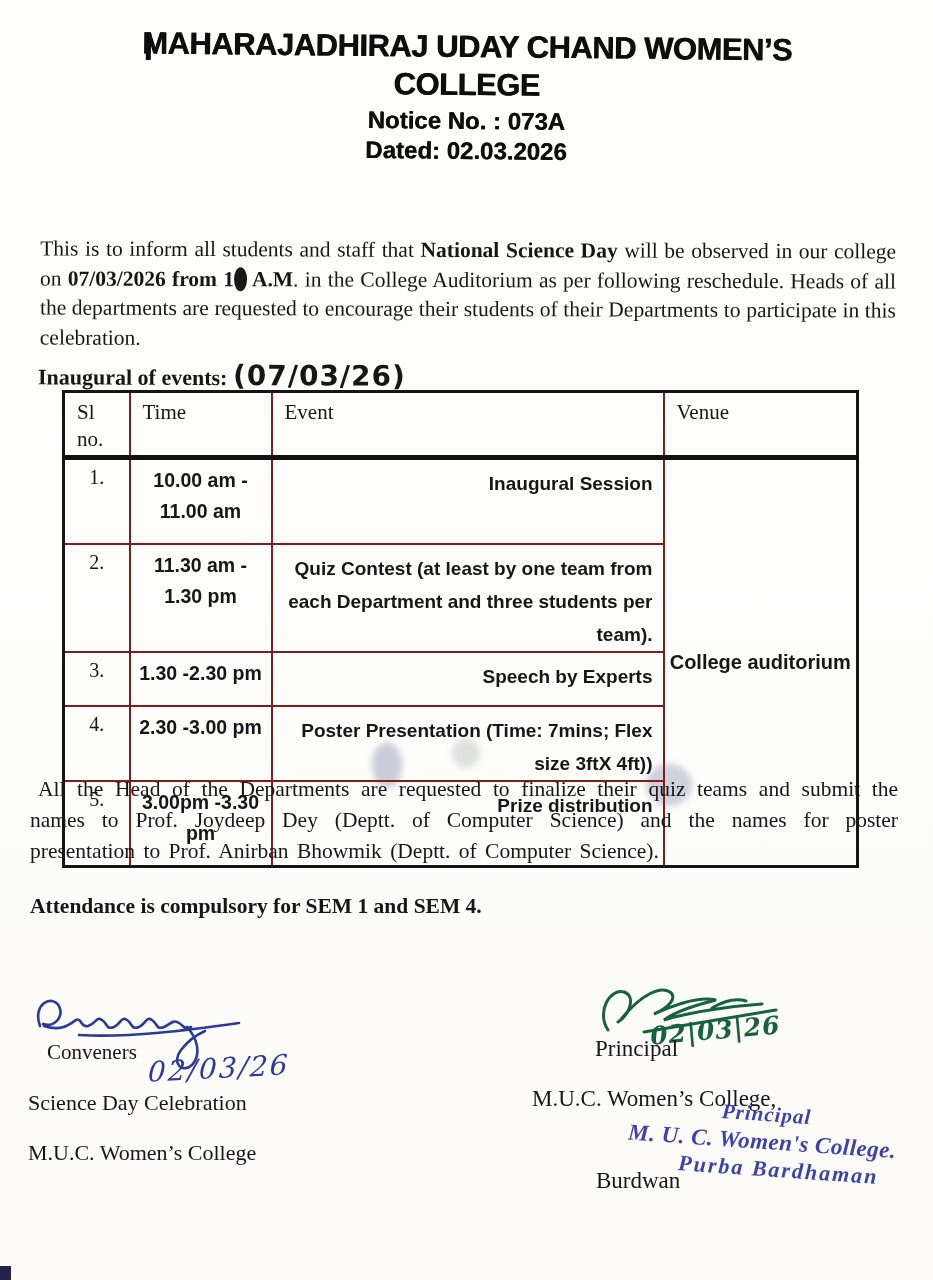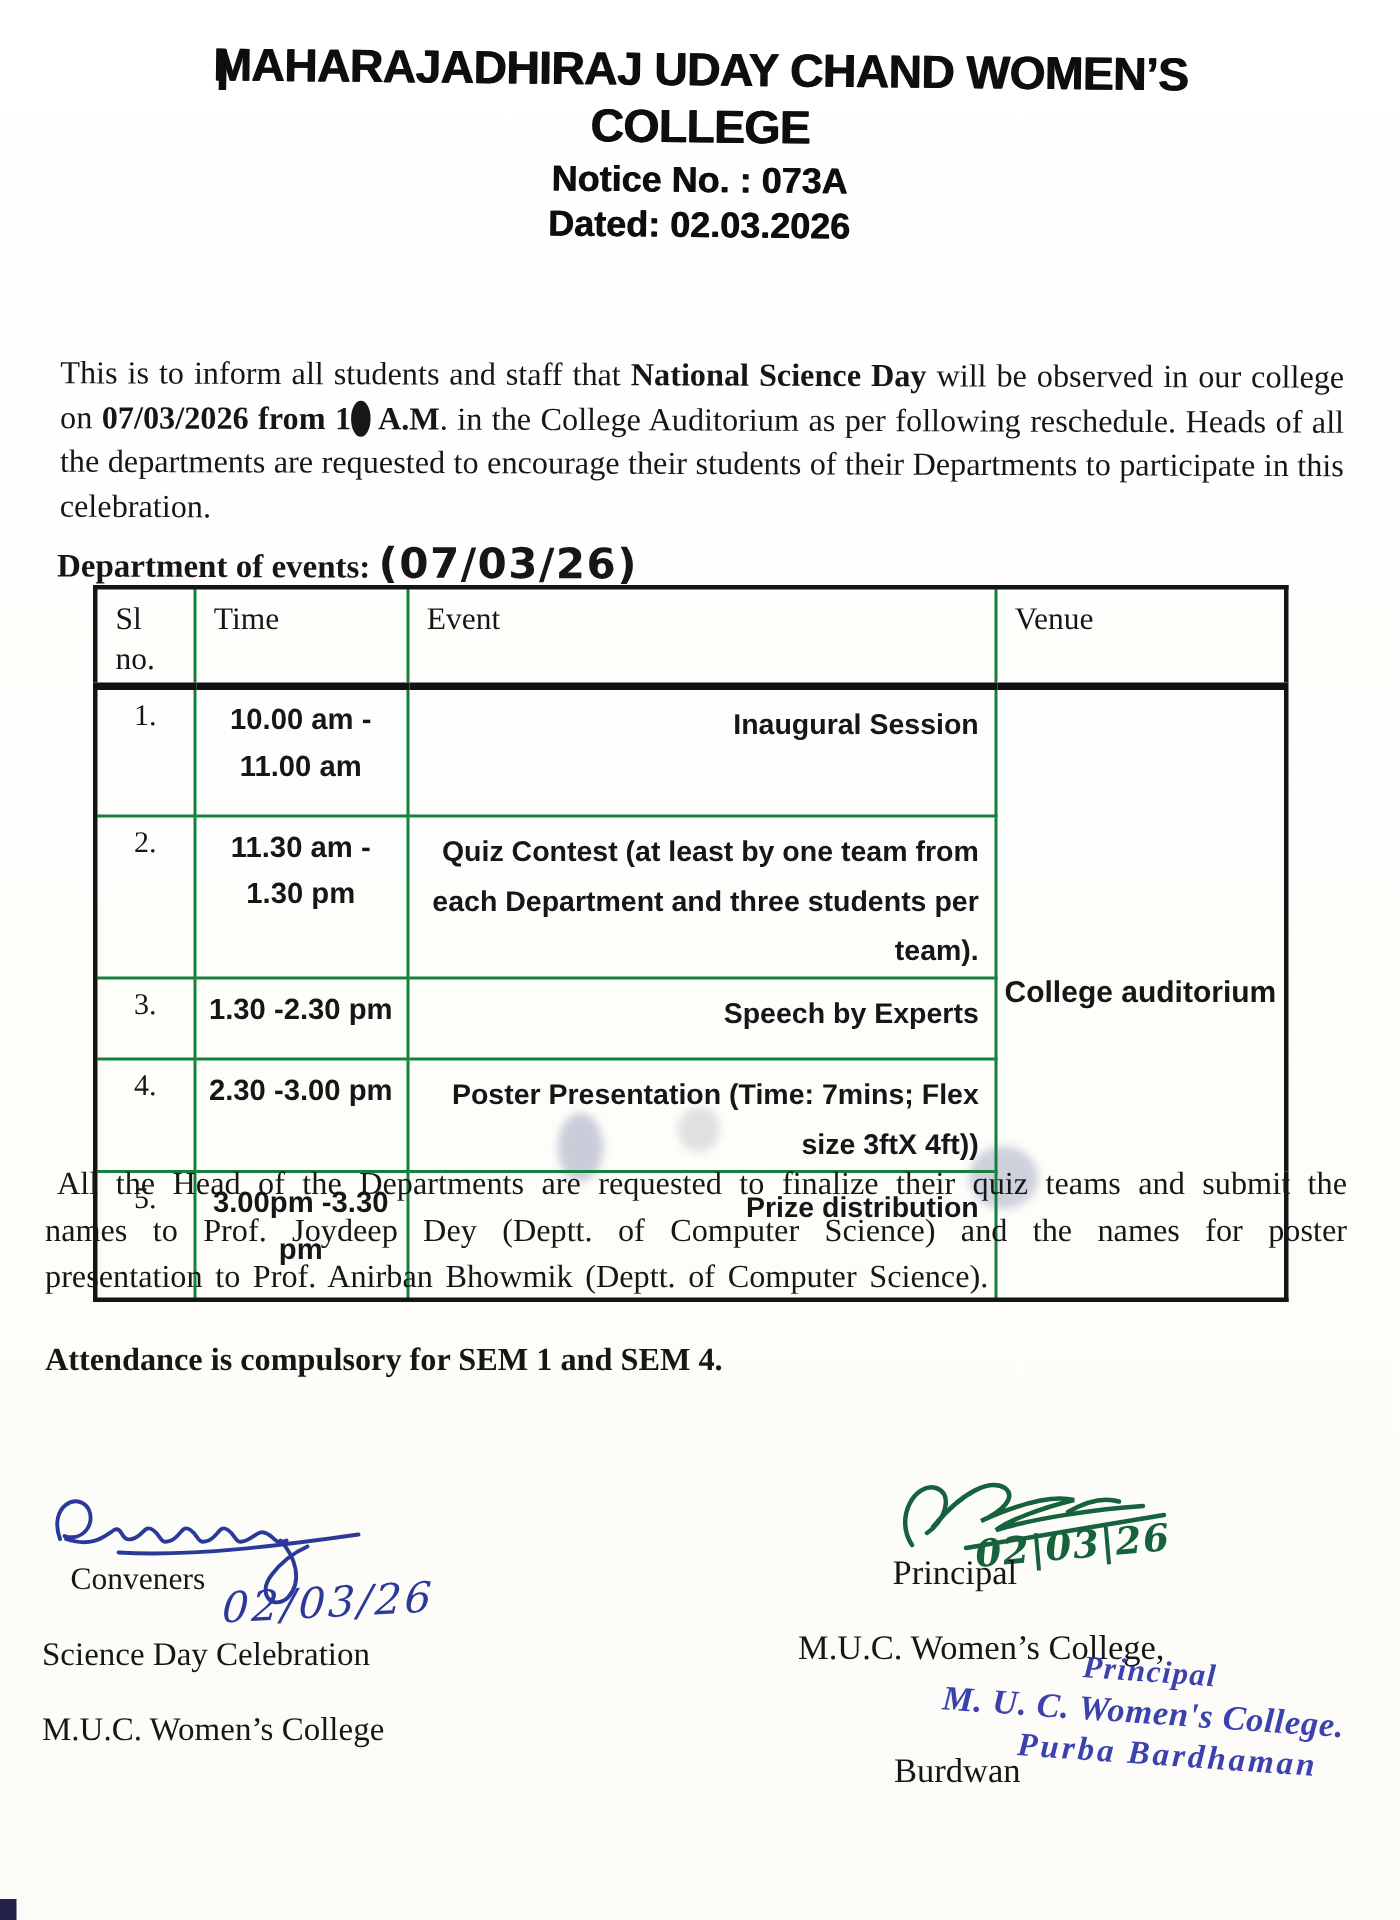--- a/index.html
+++ b/index.html
@@ -29,21 +29,21 @@
   .blot{background:#181818;color:#181818;border-radius:50%;padding:0 1px;}
 
   
   .sched-heading{top:359px;left:38px;font-size:22px;font-weight:700;transform:rotate(0.2deg);}
   .sched-date{font-family:"DejaVu Sans",sans-serif;font-size:28px;letter-spacing:1px;}
 
   
   .table-wrap{top:390px;left:62px;width:794px;}
   table{border-collapse:collapse;width:100%;table-layout:fixed;border:3px solid #151515;}
   col.c-sl{width:66px;} col.c-time{width:142px;} col.c-event{width:392px;} col.c-venue{width:194px;}
-  td{border:2px solid #15803d;overflow:hidden;}
+  td{border:2px solid #7f1d1d;overflow:hidden;}
   tr.head td{
     font-size:21px;vertical-align:top;padding:6px 4px 0 12px;
     border-bottom:5px solid #111;height:56px;line-height:27px;
   }
   td.sl{text-align:center;vertical-align:top;padding-top:6px;font-size:20px;}
   td.time{
     text-align:center;vertical-align:top;padding:5px 6px 16px;
     font-family:"Liberation Sans",sans-serif;font-weight:700;font-size:19.5px;line-height:31px;
   }
   td.event{
@@ -111,21 +111,21 @@
 <div class="abs header">
   <div class="title">MAHARAJADHIRAJ UDAY CHAND WOMEN’S</div>
   <div class="title">COLLEGE</div>
   <div class="subline">Notice No. : 073A</div>
   <div class="subline">Dated: 02.03.2026</div>
 </div>
 
 <div class="abs intro"><span>This is to inform all students and staff that </span><b>National Science Day</b><span> will be observed in our college on </span><b><span>07/03/2026 from 1</span><span class="blot">0</span><span> A.M</span></b><span>. in the College Auditorium as per following reschedule. Heads of all the departments are requested to encourage their students of their Departments to participate in this celebration.</span></div>
 
 <div class="abs sched-heading">
-  <span>Department of events:</span>
+  <span>Inaugural of events:</span>
   <span class="sched-date">(07/03/26)</span>
 </div>
 
 <div class="abs table-wrap">
   <table>
     <colgroup>
         <col class="c-sl">
         <col class="c-time">
         <col class="c-event">
         <col class="c-venue">

